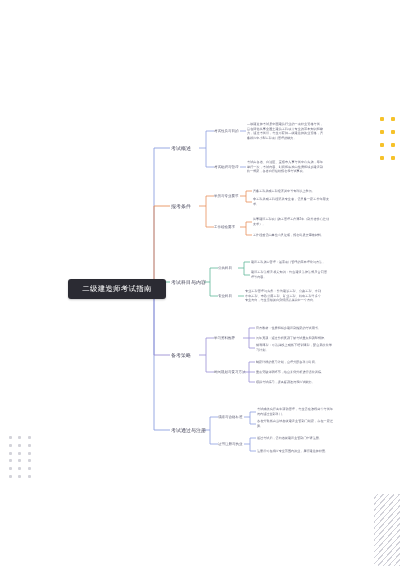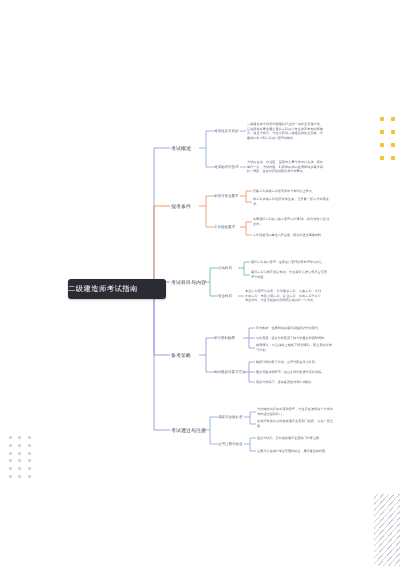--- a/index.html
+++ b/index.html
@@ -98,20 +98,21 @@
     top: 279px;
     width: 98px;
     height: 20px;
     background: #2b2b33;
     border-radius: 3px;
     color: #ffffff;
     font-size: 7.4px;
     letter-spacing: .35px;
     display: flex;
     align-items: center;
+    justify-content: center;
     box-shadow: 0 1px 2px rgba(0,0,0,.22);
     white-space: nowrap;
   }
 
   
   .branch {
     font-size: 5px;
     line-height: 1.25;
     color: #4a4a5e;
     white-space: nowrap;

